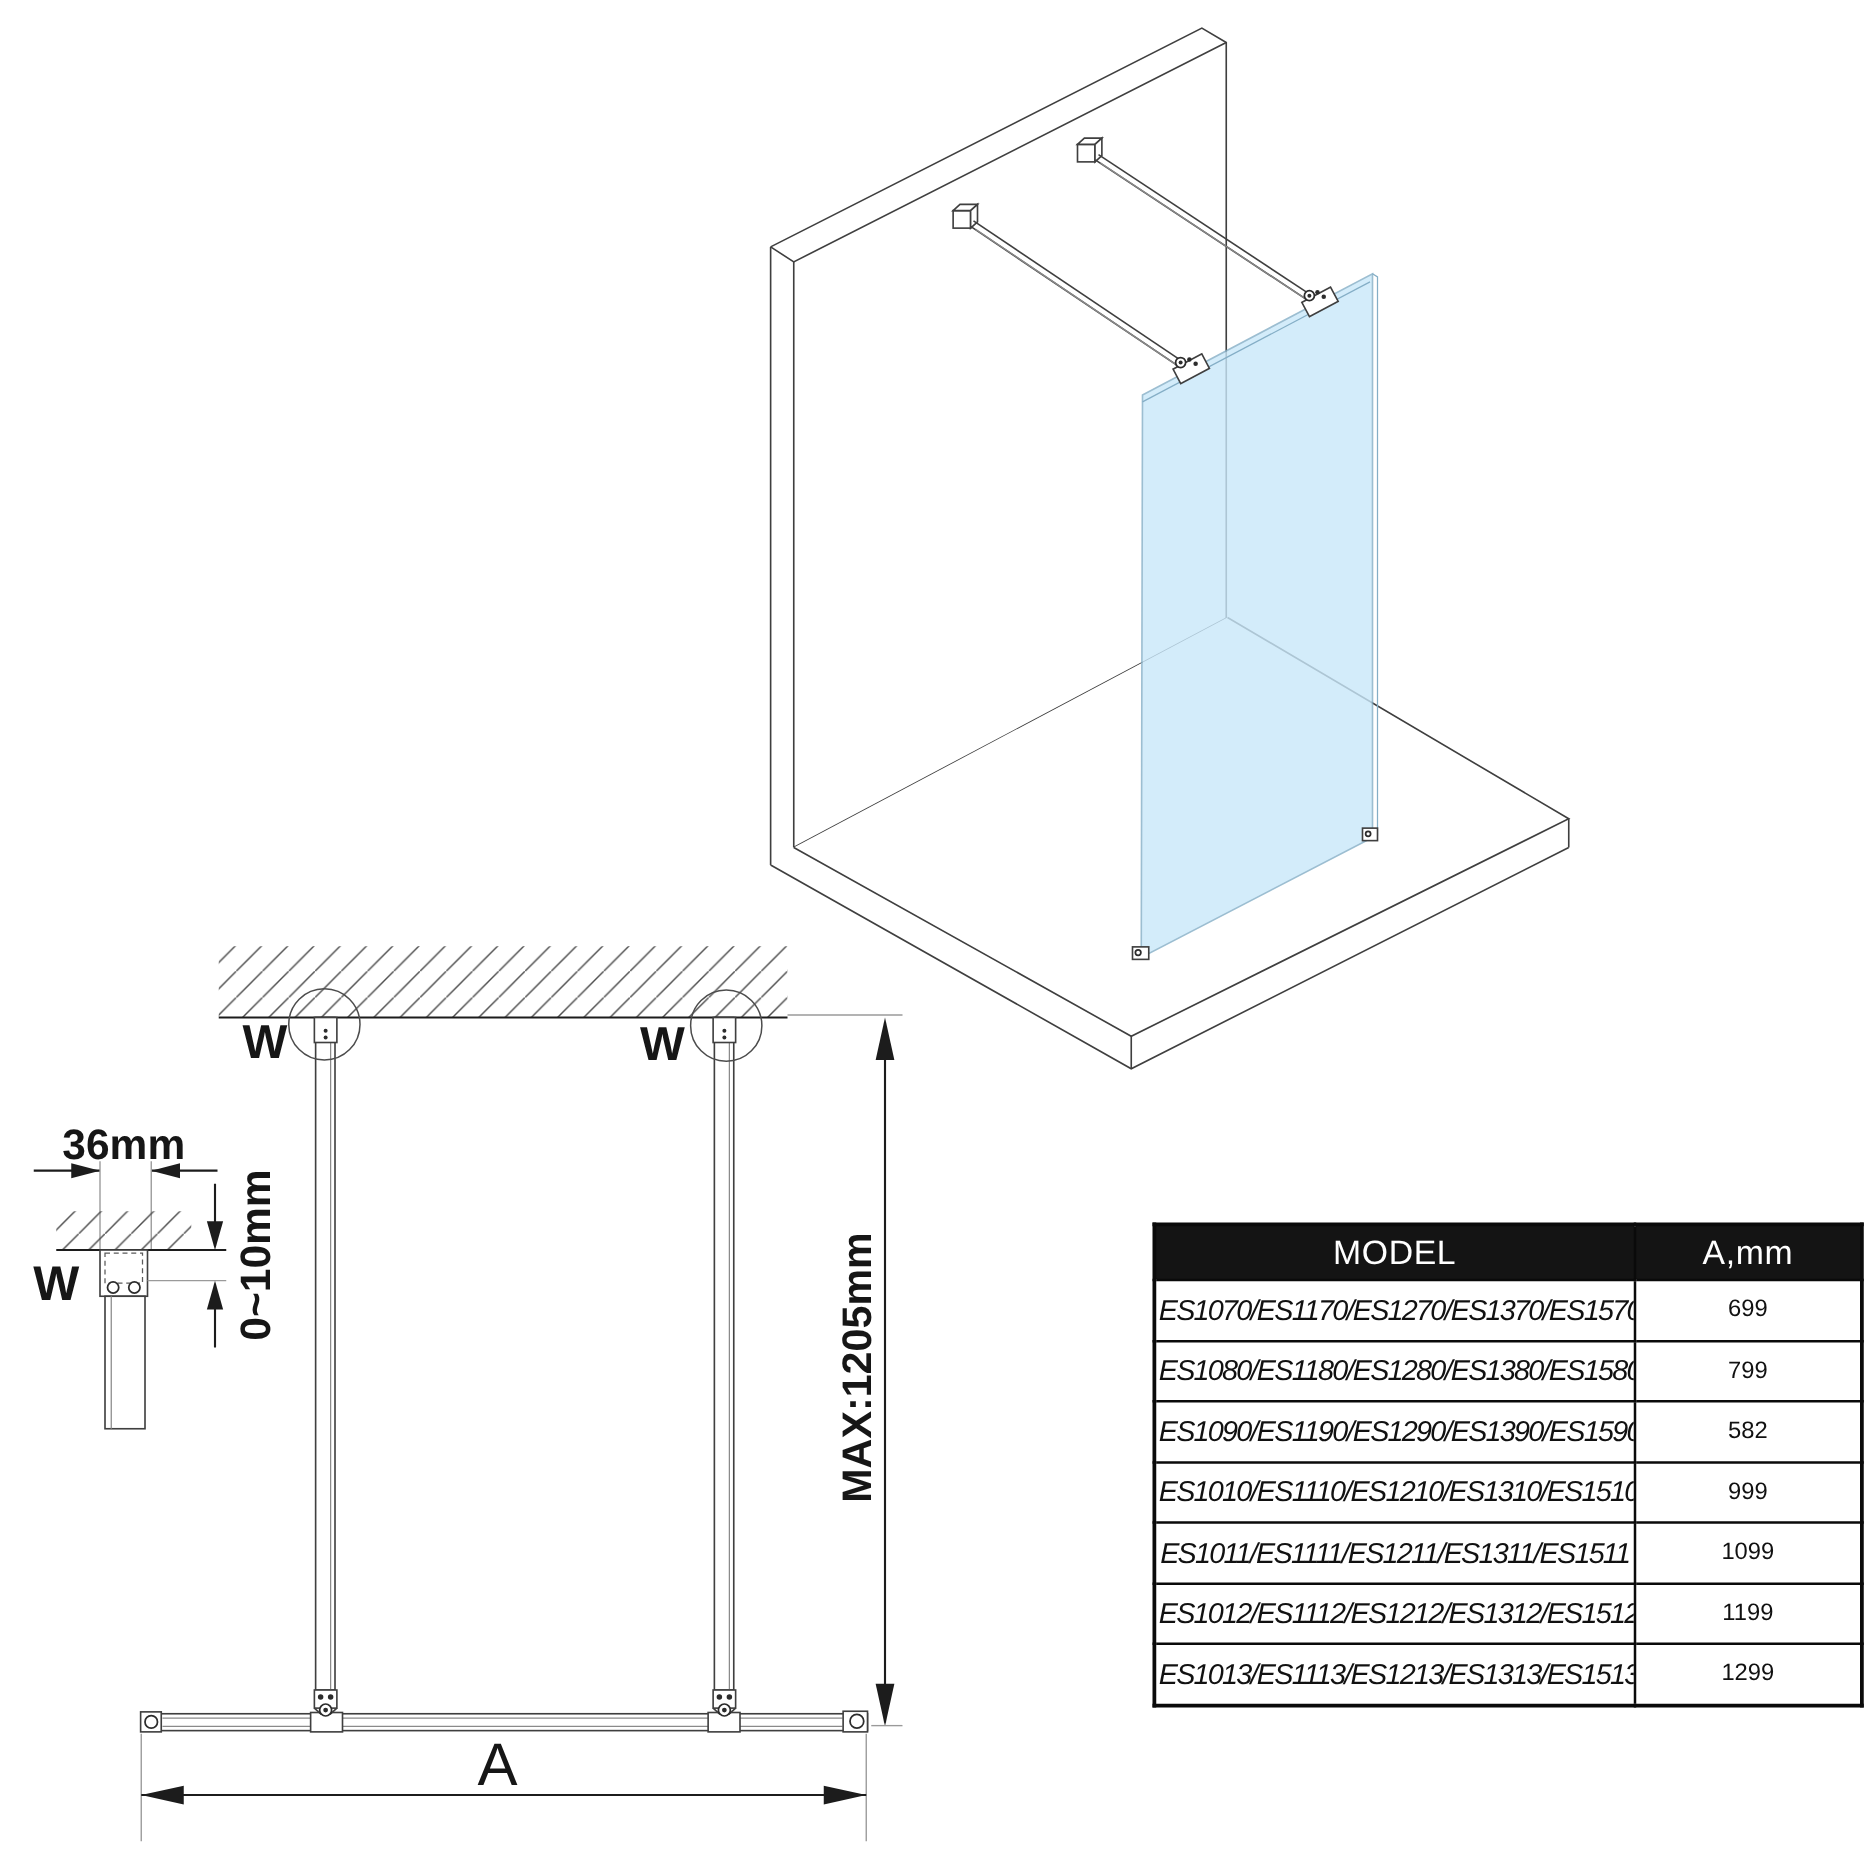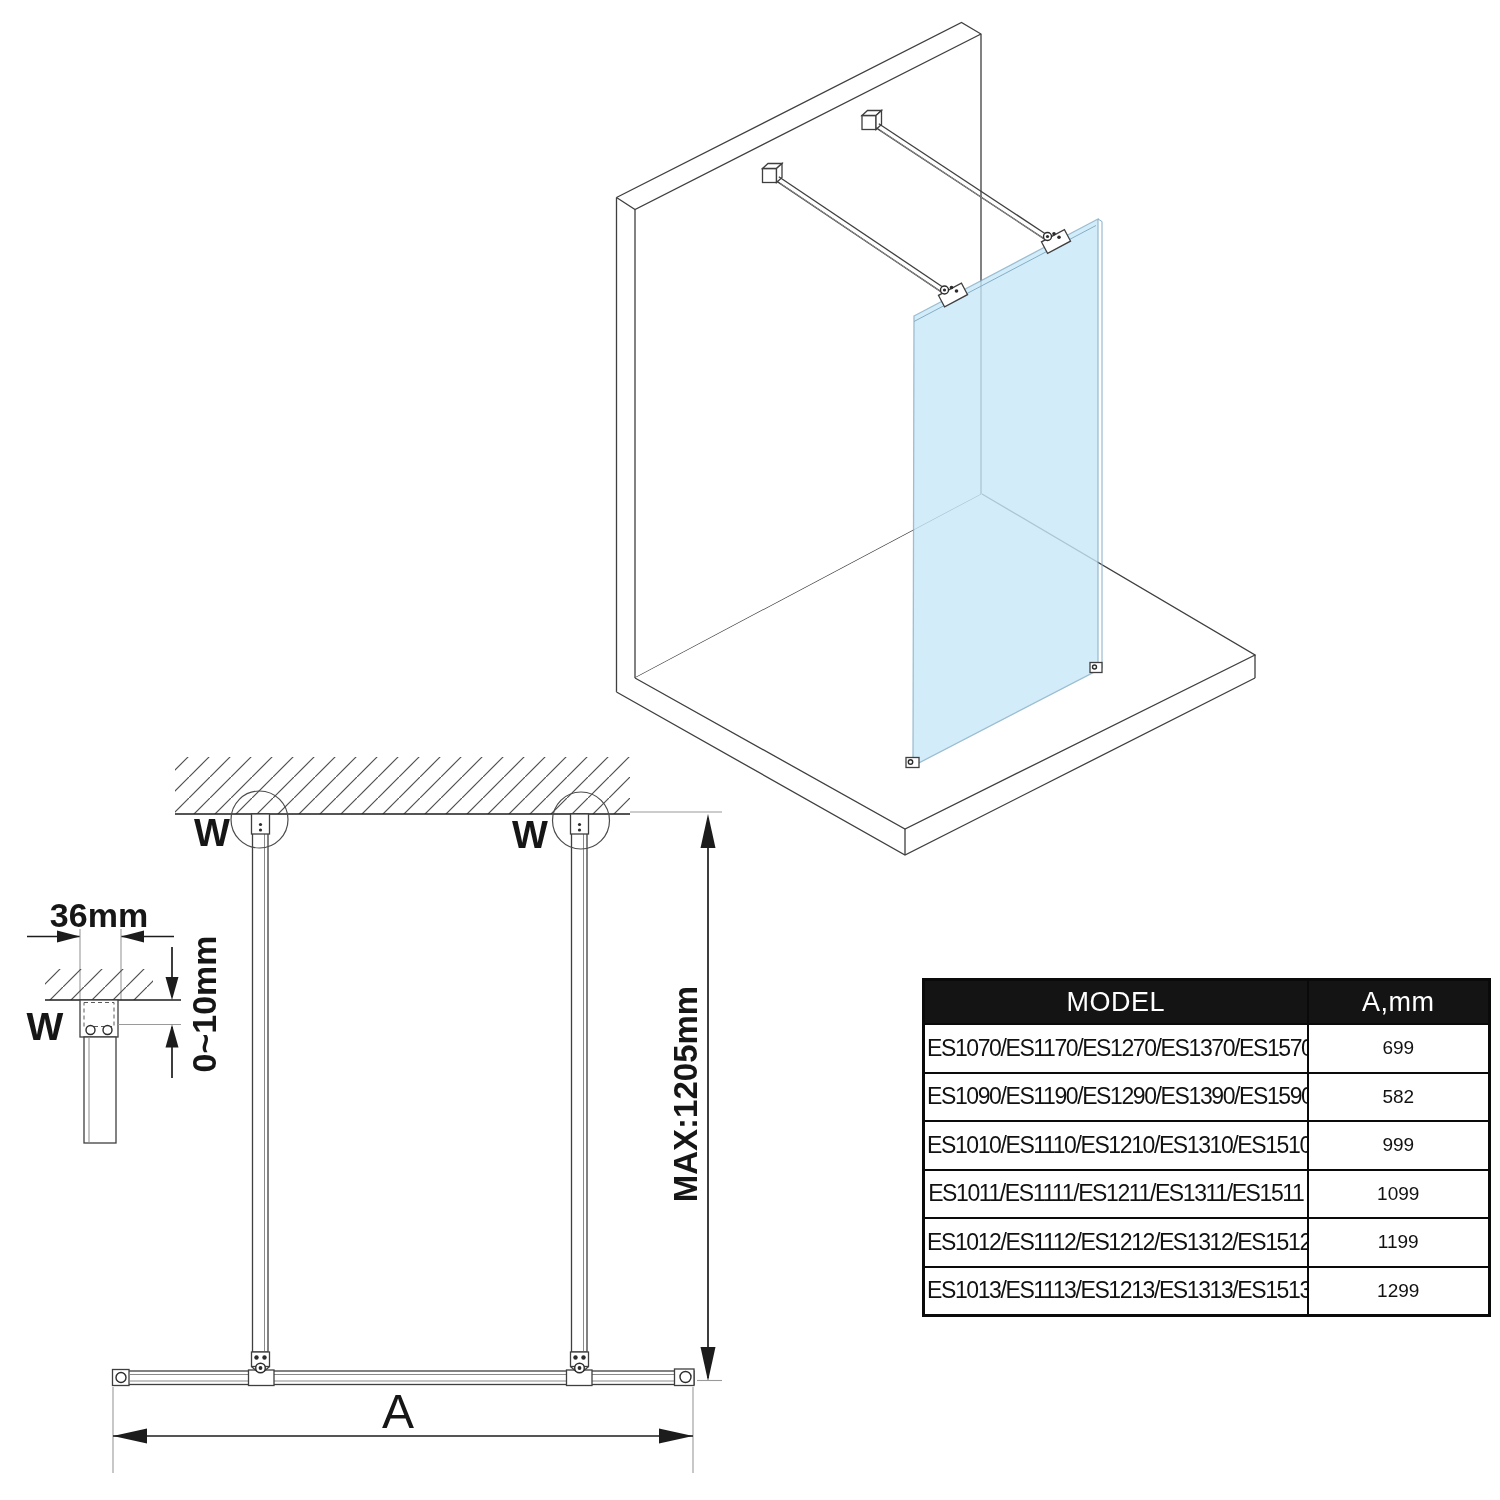--- a/index.html
+++ b/index.html
@@ -20,21 +20,21 @@
   .piv  {fill:#ffffff;stroke:#2c2c2c;stroke-width:1.4;}
   .dash {stroke:#5a5a5a;stroke-width:1;fill:none;stroke-dasharray:4 3;}
 
   
   .spec-table{position:absolute;left:922px;top:978px;width:566px;border-collapse:collapse;
               table-layout:fixed;background:#ffffff;border:3px solid #0a0a0a;}
   .spec-table th,.spec-table td{border:2px solid #0a0a0a;overflow:hidden;white-space:nowrap;}
   .spec-table th{height:40px;background:#141414;color:#ffffff;font-size:27px;font-weight:normal;
                  text-align:center;letter-spacing:0.5px;}
   .spec-table td{height:44.5px;text-align:center;vertical-align:middle;color:#111111;}
-  .spec-table td.model{font-size:23px;letter-spacing:-1.4px;padding:0 2px;}
+  .spec-table td.model{font-size:23px;letter-spacing:-1.4px;padding:0 2px;font-style:italic;}
   .spec-table td.amm{font-size:19px;}
 </style>
 </head>
 <body>
 
 <div class="canvas">
 
 <svg class="drawing" width="1500" height="1500" viewBox="0 0 1500 1500">
   <defs>
     <pattern id="hatch" width="21" height="21" patternUnits="userSpaceOnUse">
@@ -239,20 +239,24 @@
       <th>MODEL</th>
       <th>A,mm</th>
     </tr>
   </thead>
   <tbody>
     <tr>
       <td class="model">ES1070/ES1170/ES1270/ES1370/ES1570</td>
       <td class="amm">699</td>
     </tr>
     <tr>
+      <td class="model">ES1080/ES1180/ES1280/ES1380/ES1580</td>
+      <td class="amm">799</td>
+    </tr>
+    <tr>
       <td class="model">ES1090/ES1190/ES1290/ES1390/ES1590</td>
       <td class="amm">582</td>
     </tr>
     <tr>
       <td class="model">ES1010/ES1110/ES1210/ES1310/ES1510</td>
       <td class="amm">999</td>
     </tr>
     <tr>
       <td class="model">ES1011/ES1111/ES1211/ES1311/ES1511</td>
       <td class="amm">1099</td>

